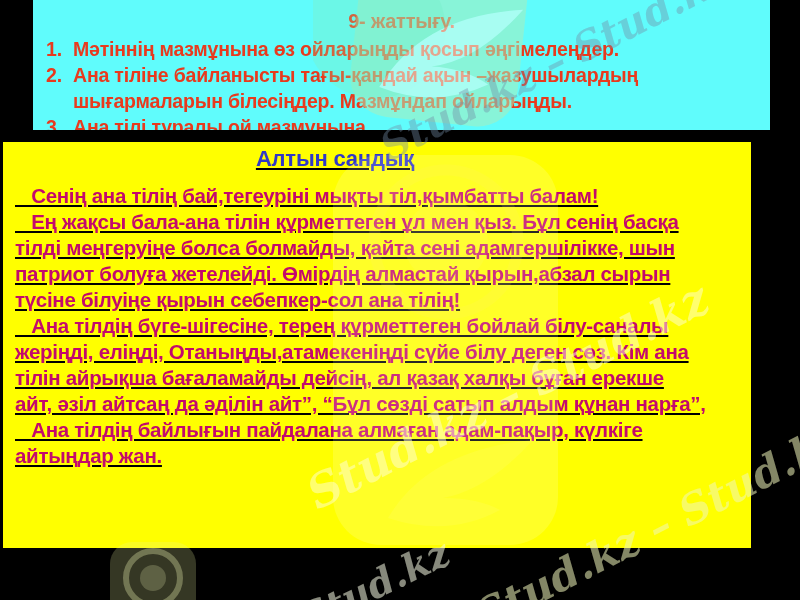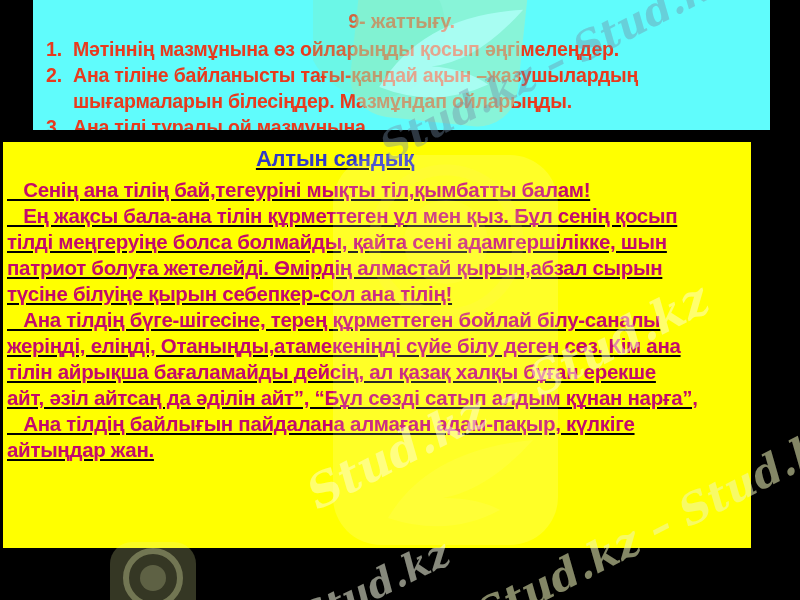--- a/index.html
+++ b/index.html
@@ -16,21 +16,21 @@
   .exercise-item { display:flex; color:#e83a1e; font-size:19.5px; line-height:26px;
                    letter-spacing:-0.2px; }
   .item-number { width:27px; margin-left:13px; flex:none; }
   .item-lines div { white-space:pre; }
 
   
   .story-box { position:absolute; left:3px; top:142px; width:748px; height:406px;
                background:#ffff00; overflow:hidden;text-decoration:underline; }
   .story-title { margin-top:4px; text-align:center; padding-right:84px; font-size:22px;
                  line-height:25px; color:#3038c8; letter-spacing:-0.2px; }
-  .story-body { margin-top:6px; padding-left:4px; font-size:20.5px; line-height:26px;
+  .story-body { margin-top:12px; padding-left:12px; font-size:20.5px; line-height:26px;
                 color:#c30a6c; letter-spacing:-0.3px; }
   .story-body div { white-space:pre; }
 
   
   .wm { position:absolute; pointer-events:none; }
   .wm-text { font-family:"DejaVu Serif", serif; font-style:italic; font-weight:bold;
              white-space:nowrap; transform-origin:0 0; }
   .wm-cyan   { left:372px; top:128px; font-size:40px; color:rgba(115,140,165,0.40);
                transform:rotate(-27deg); }
   .wm-mid    { left:298px; top:472px; font-size:46px; color:rgba(255,253,220,0.50);
@@ -75,21 +75,21 @@
             <div>Ана тілі туралы ой мазмұнына</div>
           </div>
         </div>
       </div>
   </div>
 
   <div class="story-box">
     <div class="story-title">Алтын сандық</div>
     <div class="story-body">
         <div>   Сенің ана тілің бай,тегеуріні мықты тіл,қымбатты балам!</div>
-        <div>   Ең жақсы бала-ана тілін құрметтеген ұл мен қыз. Бұл сенің қосып</div>
+        <div>   Ең жақсы бала-ана тілін құрметтеген ұл мен қыз. Бұл сенің басқа</div>
         <div>тілді меңгеруіңе болса болмайды, қайта сені адамгершілікке, шын</div>
         <div>патриот болуға жетелейді. Өмірдің алмастай қырын,абзал сырын</div>
         <div>түсіне білуіңе қырын себепкер-сол ана тілің!</div>
         <div>   Ана тілдің бүге-шігесіне, терең құрметтеген бойлай білу-саналы</div>
         <div>жеріңді, еліңді, Отаныңды,атамекеніңді сүйе білу деген сөз. Кім ана</div>
         <div>тілін айрықша бағаламайды дейсің, ал қазақ халқы бұған ерекше</div>
         <div>айт, әзіл айтсаң да әділін айт”, “Бұл сөзді сатып алдым құнан нарға”,</div>
         <div>   Ана тілдің байлығын пайдалана алмаған адам-пақыр, күлкіге</div>
         <div>айтыңдар жан.</div>
       </div>

